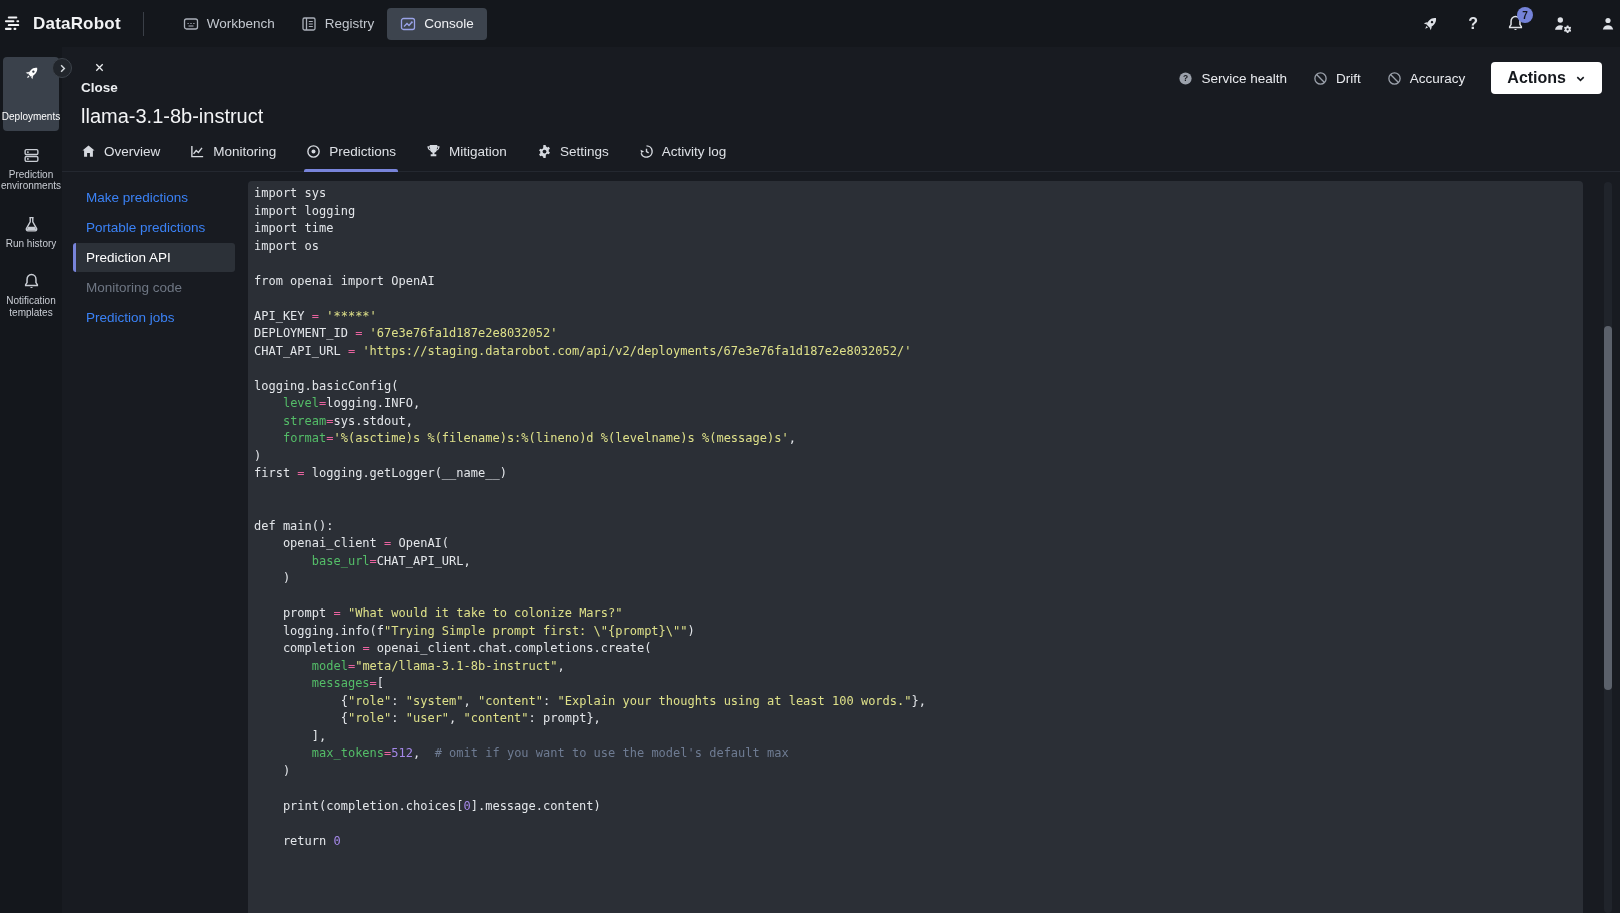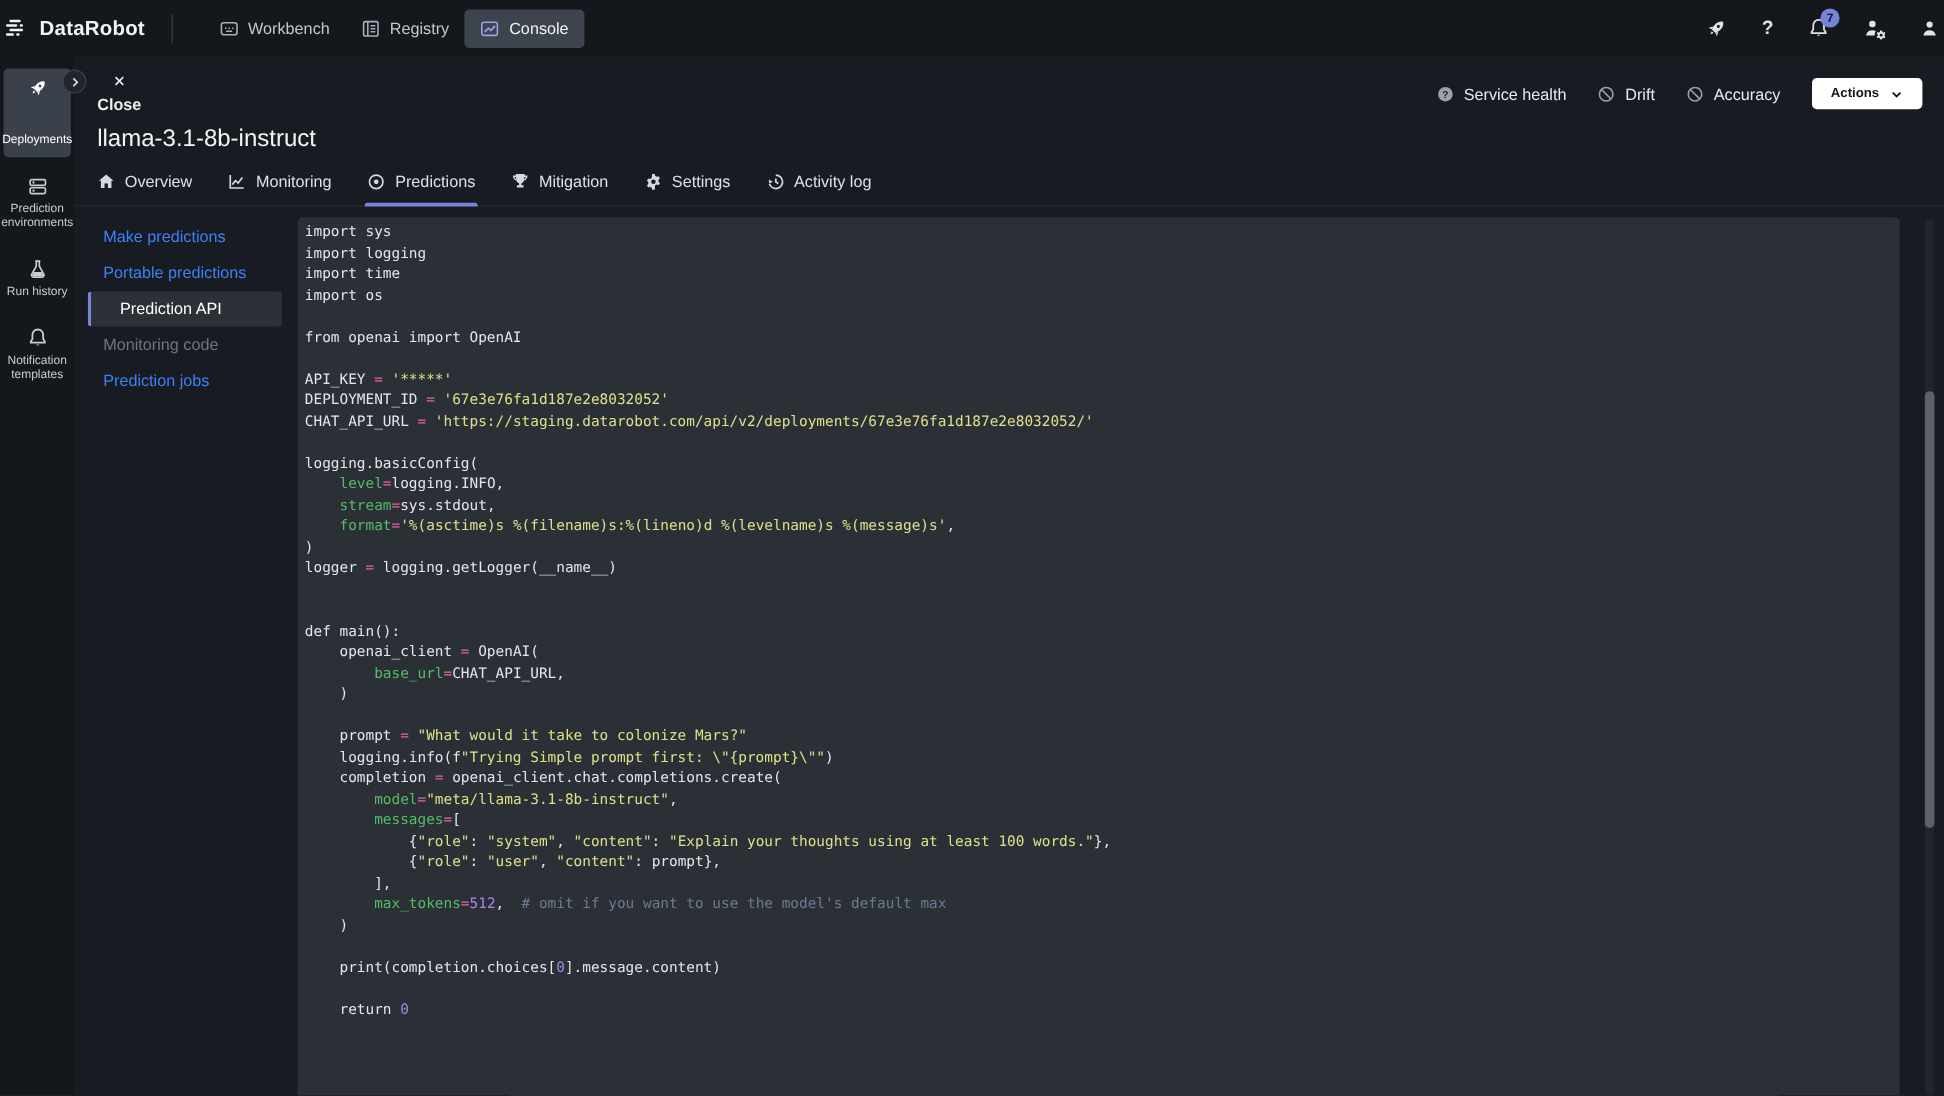--- a/index.html
+++ b/index.html
@@ -37,37 +37,37 @@
                 display:flex; align-items:center; justify-content:center; cursor:pointer; z-index:5; }
 
   
   .main { flex:1; display:flex; flex-direction:column; background:#181b21; position:relative; min-width:0; }
   .header-row { display:flex; justify-content:space-between; align-items:center; padding:16px 18px 4px 19px; height:50px; }
   .close-btn { display:flex; align-items:center; gap:7px; color:#eceef1; font-size:13.5px; font-weight:bold; cursor:pointer;flex-direction:column; }
   .hdr-right { display:flex; align-items:center; gap:26px; }
   .status-item { display:flex; align-items:center; gap:8px; font-size:13.5px; color:#e8eaee; cursor:pointer; }
   .status-item .st-ic { color:#9ba1ab; }
   .actions-btn { display:flex; align-items:center; gap:9px; background:#ffffff; color:#15181d;
-                 font-size:11px; font-weight:bold; padding:7px 16px; border-radius:4px; cursor:pointer; }
+                 font-size:16px; font-weight:bold; padding:7px 16px; border-radius:4px; cursor:pointer; }
   .title-row { height:38px; display:flex; align-items:center; padding:0 19px; }
   .page-title { font-size:20px; font-weight:500; color:#f3f4f6; }
   .tabs-row { height:37px; display:flex; align-items:flex-end; gap:30px; padding:6px 19px 0;
               border-bottom:1px solid #242830; }
   .tab { position:relative; display:flex; align-items:center; gap:8px; font-size:13.5px;
          color:#dde0e5; padding-bottom:12px; cursor:pointer; }
   .tab .tab-ic { color:#d5d9df; }
   .tab.active::after { content:""; position:absolute; left:-2px; right:-2px; bottom:-1px; height:3px;
                        background:#7884da; border-radius:2px 2px 0 0; }
 
   
   .content-row { flex:1; display:flex; padding:9px 0 0 11px; min-height:0; }
   .subnav { width:162px; flex-shrink:0; padding-top:2px; }
   .sn-item { font-size:13.5px; color:#3b82f6; padding:7px 12px 7px 13px; margin-bottom:1px;
              border-radius:3px; cursor:pointer; }
-  .sn-item.active { background:#2c3138; color:#ffffff; border-left:3px solid #7884da; padding-left:24px; }
+  .sn-item.active { background:#2c3138; color:#ffffff; border-left:3px solid #7884da; padding-left:10px; }
   .sn-item.disabled { color:#6e7683; cursor:default; }
 
   .code-panel { flex:1; margin:0 37px 0 13px; background:#2b2f36; border-radius:4px 4px 0 0;
                 padding:4px 6px; overflow:hidden;
                 font-family:"DejaVu Sans Mono",monospace; font-size:12px; line-height:17.5px; }
   .code-line { white-space:pre; }
   .tk-pl { color:#e3e6ea; }
   .tk-gr { color:#54bd68; }
   .tk-pk { color:#e8639f; }
   .tk-st { color:#dee089; }
@@ -345,21 +345,21 @@
             <div class="code-line">&nbsp;</div>
             <div class="code-line"><span class="tk-pl">API_KEY </span><span class="tk-pk">= </span><span class="tk-st">'*****'</span></div>
             <div class="code-line"><span class="tk-pl">DEPLOYMENT_ID </span><span class="tk-pk">= </span><span class="tk-st">'67e3e76fa1d187e2e8032052'</span></div>
             <div class="code-line"><span class="tk-pl">CHAT_API_URL </span><span class="tk-pk">= </span><span class="tk-st">'https://staging.datarobot.com/api/v2/deployments/67e3e76fa1d187e2e8032052/'</span></div>
             <div class="code-line">&nbsp;</div>
             <div class="code-line"><span class="tk-pl">logging.basicConfig(</span></div>
             <div class="code-line"><span class="tk-pl">    </span><span class="tk-gr">level</span><span class="tk-pk">=</span><span class="tk-pl">logging.INFO,</span></div>
             <div class="code-line"><span class="tk-pl">    </span><span class="tk-gr">stream</span><span class="tk-pk">=</span><span class="tk-pl">sys.stdout,</span></div>
             <div class="code-line"><span class="tk-pl">    </span><span class="tk-gr">format</span><span class="tk-pk">=</span><span class="tk-st">'%(asctime)s %(filename)s:%(lineno)d %(levelname)s %(message)s'</span><span class="tk-pl">,</span></div>
             <div class="code-line"><span class="tk-pl">)</span></div>
-            <div class="code-line"><span class="tk-pl">logger </span><span class="tk-pk">= </span><span class="tk-pl">logging.getLogger(__name__)</span></div>
+            <div class="code-line"><span class="tk-pl">first </span><span class="tk-pk">= </span><span class="tk-pl">logging.getLogger(__name__)</span></div>
             <div class="code-line">&nbsp;</div>
             <div class="code-line">&nbsp;</div>
             <div class="code-line"><span class="tk-pl">def main():</span></div>
             <div class="code-line"><span class="tk-pl">    openai_client </span><span class="tk-pk">= </span><span class="tk-pl">OpenAI(</span></div>
             <div class="code-line"><span class="tk-pl">        </span><span class="tk-gr">base_url</span><span class="tk-pk">=</span><span class="tk-pl">CHAT_API_URL,</span></div>
             <div class="code-line"><span class="tk-pl">    )</span></div>
             <div class="code-line">&nbsp;</div>
             <div class="code-line"><span class="tk-pl">    prompt </span><span class="tk-pk">= </span><span class="tk-st">"What would it take to colonize Mars?"</span></div>
             <div class="code-line"><span class="tk-pl">    logging.info(f</span><span class="tk-st">"Trying Simple prompt first: \"{prompt}\""</span><span class="tk-pl">)</span></div>
             <div class="code-line"><span class="tk-pl">    completion </span><span class="tk-pk">= </span><span class="tk-pl">openai_client.chat.completions.create(</span></div>

